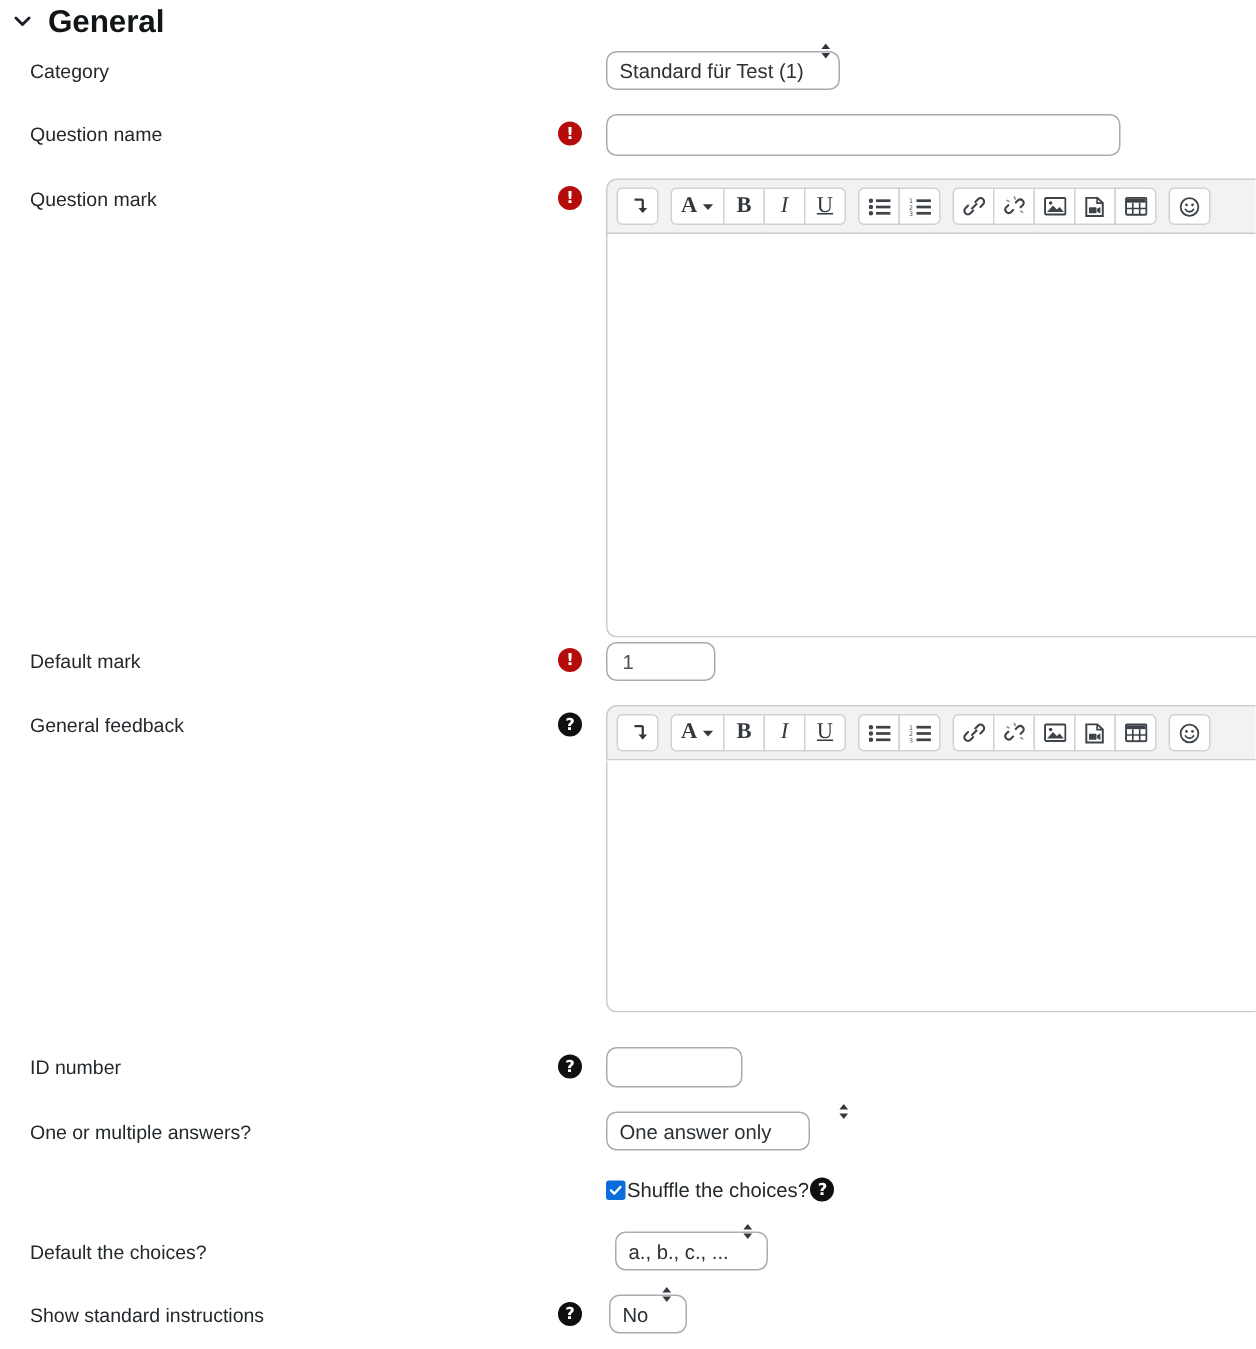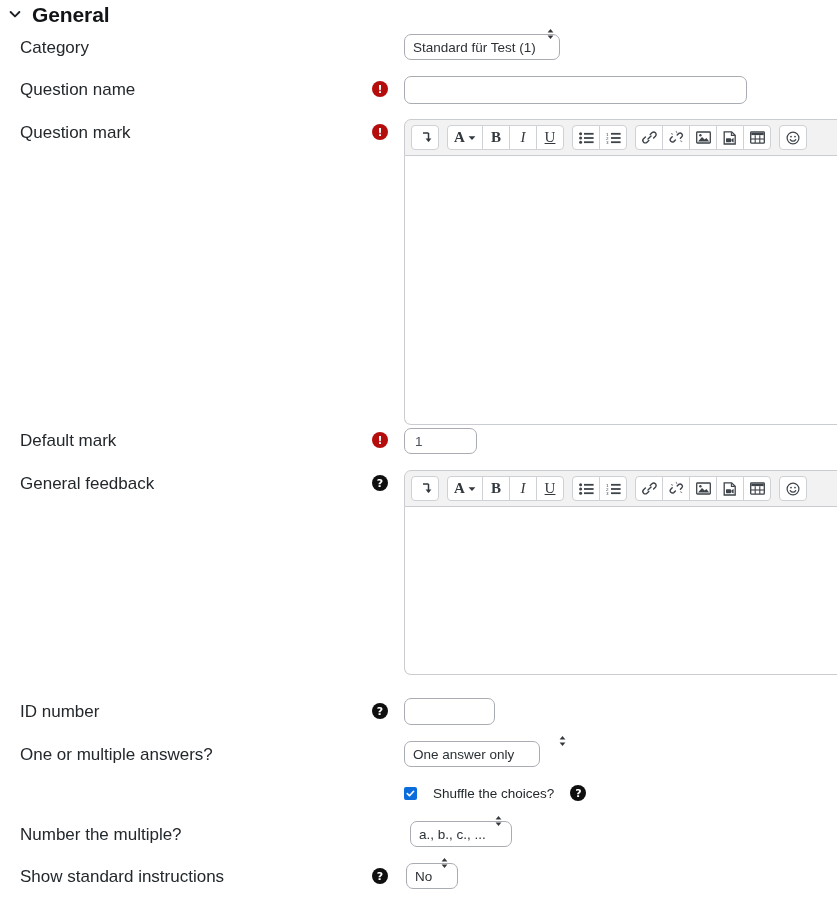--- a/index.html
+++ b/index.html
@@ -47,21 +47,21 @@
 
   
   .row {
     position: absolute;
     left: 0;
     width: 837px;
   }
   .label {
     position: absolute;
     left: 20px;
-    font-size: 17px;
+    font-size: 13px;
     color: #23282c;
     line-height: 16px;
     white-space: nowrap;
   }
   .flag {
     position: absolute;
     left: 372px;
     width: 16px;
     height: 16px;
   }
@@ -205,21 +205,21 @@
     border-top: none;
     border-bottom-left-radius: 7px;
     border-bottom-right-radius: 7px;
   }
 
   
   .check-row {
     position: absolute;
     display: flex;
     align-items: center;
-    gap: 16px;
+    gap: 1px;
   }
   .checkbox {
     width: 13px;
     height: 13px;
     border-radius: 2px;
     background: #0b6ddc;
     display: flex;
     align-items: center;
     justify-content: center;
     flex: 0 0 auto;
@@ -570,21 +570,21 @@
     </span>
     <span class="check-label">Shuffle the choices?</span>
     <span style="width:16px;height:16px;display:inline-block;">
       <span class="icon-circle icon-help">
         <span>?</span>
       </span>
     </span>
   </div>
 
   <div class="row" style="top:827px;">
-    <div class="label" style="top:0;">Number the multiple?</div>
+    <div class="label" style="top:0;">Default the choices?</div>
     <div class="select-wrap" style="left:410px; top:-6px; width:102px;">
       <select class="select-input" style="left:0; top:0; width:102px;">
         <option>a., b., c., ...</option>
       </select>
       <span class="arrows">
         <svg width="9" height="14" viewBox="0 0 9 14">
           <path d="M4.5 2 L7.4 5.6 L1.6 5.6 Z" fill="#34383c"></path>
           <path d="M4.5 12 L7.4 8.4 L1.6 8.4 Z" fill="#34383c"></path>
         </svg>
       </span>

